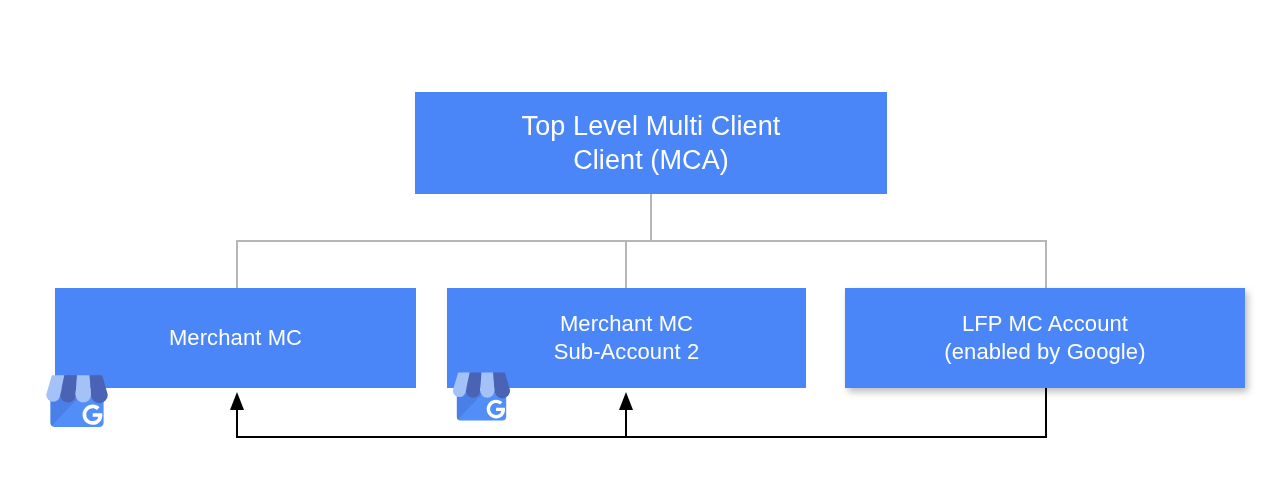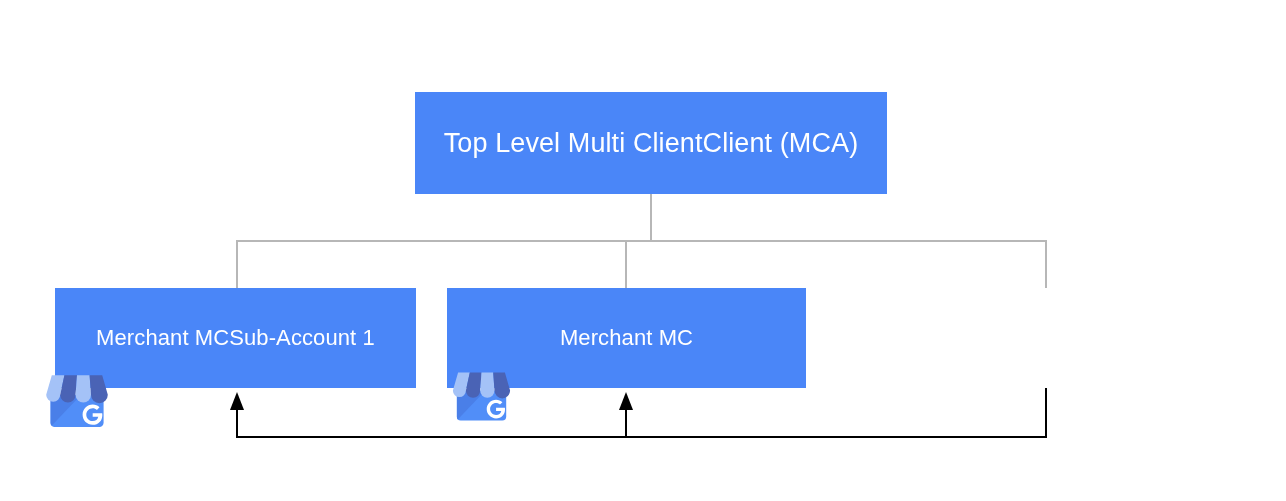--- a/index.html
+++ b/index.html
@@ -19,20 +19,21 @@
     overflow: hidden;
   }
 
   
   .node {
     position: absolute;
     box-sizing: border-box;
     background: #4a86f8;
     color: #ffffff;
     display: flex;
+    flex-direction: column;
     align-items: center;
     justify-content: center;
     text-align: center;
     line-height: 1.26;
     letter-spacing: 0.1px;
     z-index: 4;
   }
   .node .line {
     display: block;
     white-space: pre;
@@ -135,27 +136,31 @@
   <div class="arrowhead" id="fb-arrow-1"></div>
   <div class="arrowhead" id="fb-arrow-2"></div>
 
   <div class="node" id="node-mca">
     <span class="line">Top Level Multi Client</span>
     <span class="line">Client (MCA)</span>
   </div>
 
   <div class="node" id="node-sub1">
     <span class="line">Merchant MC</span>
-    <span class="line">Sub-Account 1</span>
   </div>
 
   <div class="node" id="node-sub2">
     <span class="line">Merchant MC</span>
-  </div>
-
+    <span class="line">Sub-Account 2</span>
+  </div>
+
+  <div class="node" id="node-lfp">
+    <span class="line">LFP MC Account</span>
+    <span class="line">(enabled by Google)</span>
+  </div>
 
   <svg class="gmb-icon" id="gmb-icon-1" viewBox="0 0 100 100">
     <defs>
       <clipPath id="gmbBody1">
         <path d="M12 44 h76 v40 a6 6 0 0 1 -6 6 h-64 a6 6 0 0 1 -6 -6 z"></path>
       </clipPath>
     </defs>
 
     <path d="M12 44 h76 v40 a6 6 0 0 1 -6 6 h-64 a6 6 0 0 1 -6 -6 z" fill="#518ef8"></path>
 

